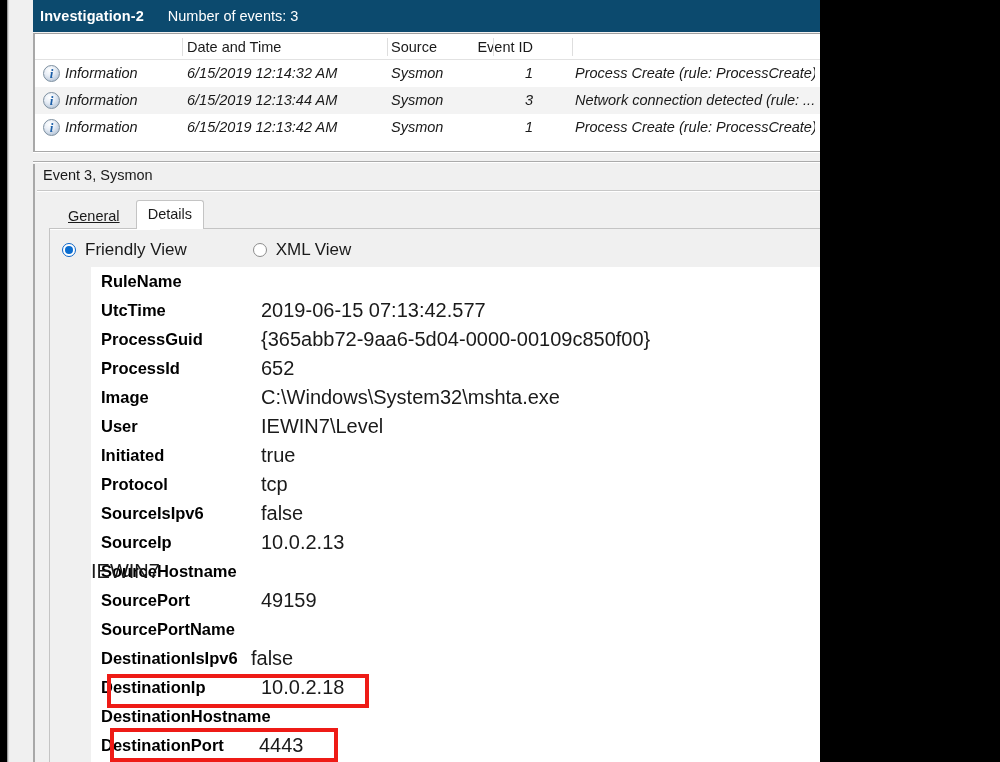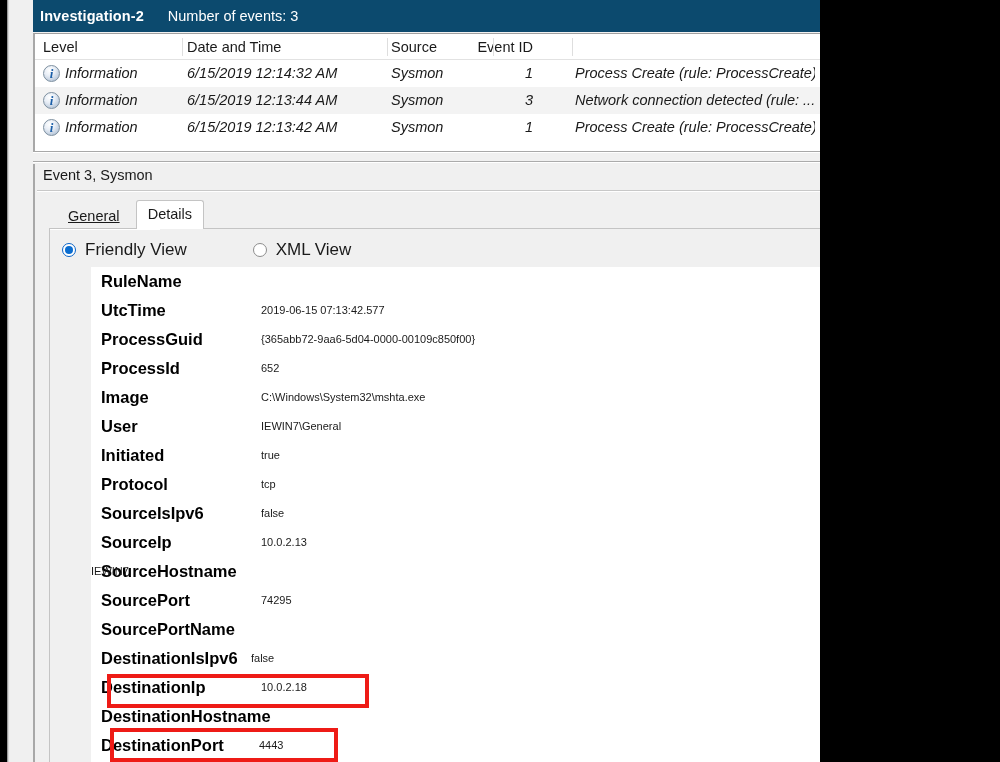--- a/index.html
+++ b/index.html
@@ -309,21 +309,21 @@
     font-weight: bold;
     color: #000000;
     white-space: nowrap;
   }
   .field-value {
     position: absolute;
     left: 170px;
     top: 0;
     height: 29px;
     line-height: 29px;
-    font-size: 11px;
+    font-size: 20px;
     color: #1a1a1a;
     white-space: nowrap;
   }
   
   .field-row.tight .field-value { left: 0; }
 
   
   .redbox {
     position: absolute;
     border: 4px solid #ee1b16;
@@ -341,21 +341,20 @@
   <div class="frame-edge e3"></div>
 
   <div id="title-bar">
     <span class="ttl">Investigation-2</span>
     <span class="cnt">Number of events: 3</span>
   </div>
 
   <div id="events-panel">
     <div class="inner-top-line"></div>
     <div class="evt-header" id="evt-header">
-        <div class="hcell" style="left: 8px; width: 140px;">Level</div>
         <div class="hcell" style="left: 152px; width: 200px;">Date and Time</div>
         <div class="hcell" style="left: 356px; width: 60px;">Source</div>
         <div class="hcell num" style="left: 420px; width: 78px; text-align: right;">Event ID</div>
         <div class="divider" style="left: 147px;"></div>
         <div class="divider" style="left: 352px;"></div>
         <div class="divider" style="left: 458px;"></div>
         <div class="divider" style="left: 537px;"></div>
       </div>
     <div id="evt-rows">
         <div class="evt-row">
@@ -433,21 +432,21 @@
           <div class="field-row">
             <div class="field-label">ProcessId</div>
             <div class="field-value">652</div>
           </div>
           <div class="field-row">
             <div class="field-label">Image</div>
             <div class="field-value">C:\Windows\System32\mshta.exe</div>
           </div>
           <div class="field-row">
             <div class="field-label">User</div>
-            <div class="field-value">IEWIN7\General</div>
+            <div class="field-value">IEWIN7\Level</div>
           </div>
           <div class="field-row">
             <div class="field-label">Initiated</div>
             <div class="field-value">true</div>
           </div>
           <div class="field-row">
             <div class="field-label">Protocol</div>
             <div class="field-value">tcp</div>
           </div>
           <div class="field-row">
@@ -457,21 +456,21 @@
           <div class="field-row">
             <div class="field-label">SourceIp</div>
             <div class="field-value">10.0.2.13</div>
           </div>
           <div class="field-row tight">
             <div class="field-label">SourceHostname</div>
             <div class="field-value" style="left: 0px; position: absolute; ">IEWIN7</div>
           </div>
           <div class="field-row">
             <div class="field-label">SourcePort</div>
-            <div class="field-value">74295</div>
+            <div class="field-value">49159</div>
           </div>
           <div class="field-row">
             <div class="field-label">SourcePortName</div>
             <div class="field-value"></div>
           </div>
           <div class="field-row tight">
             <div class="field-label">DestinationIsIpv6</div>
             <div class="field-value" style="left: 0px; position: absolute; padding-left: 160px;">false</div>
           </div>
           <div class="field-row">

